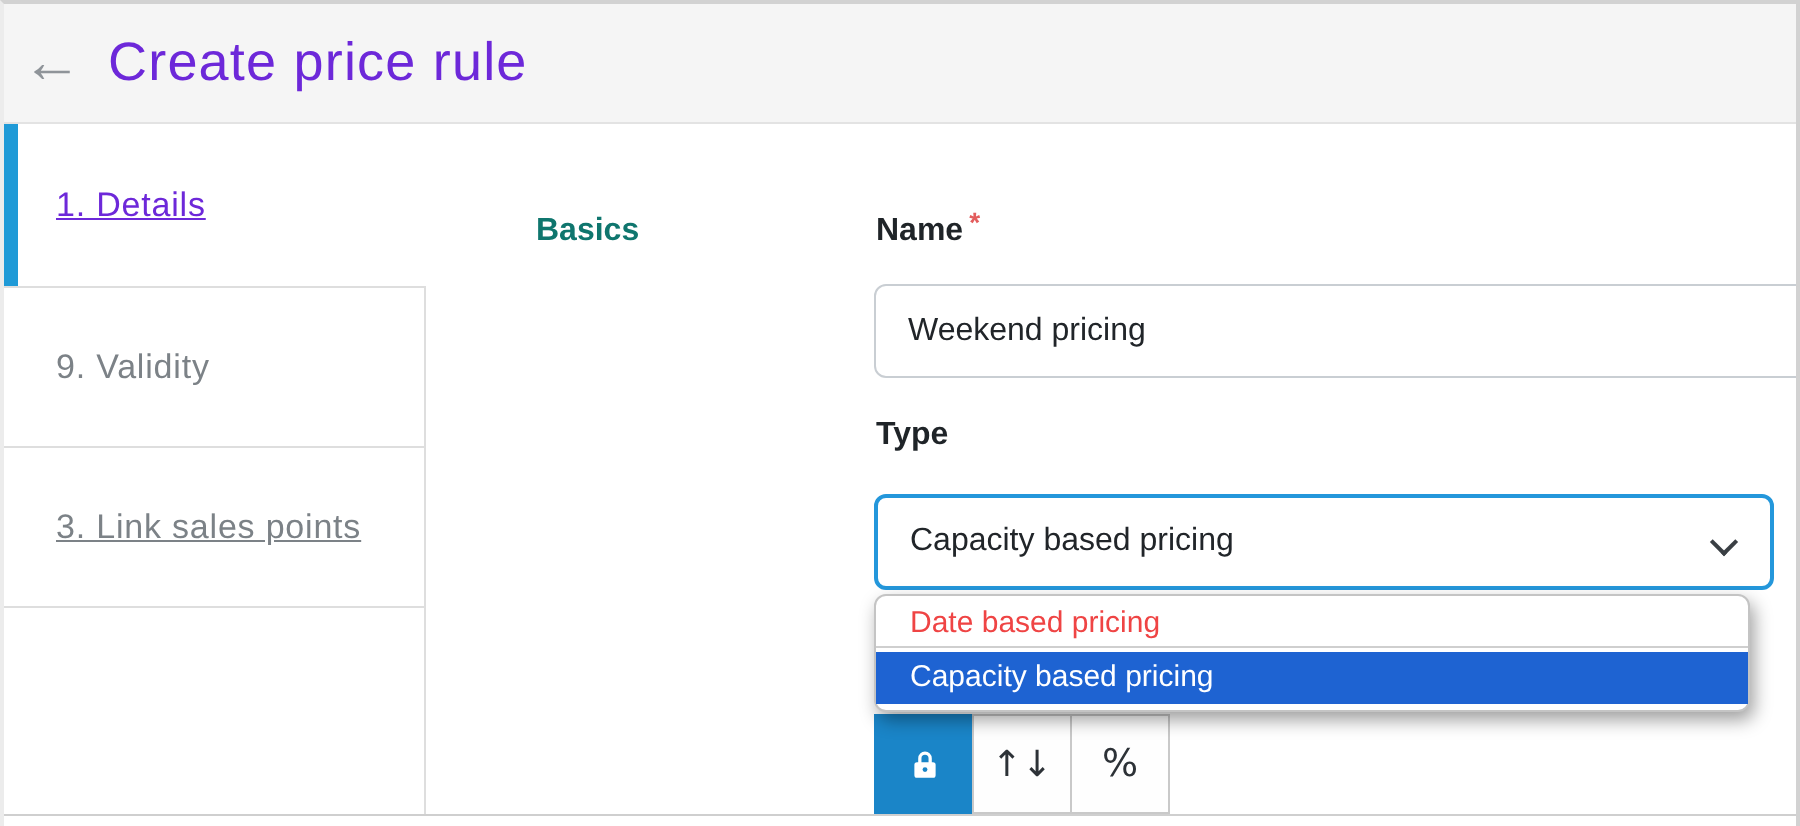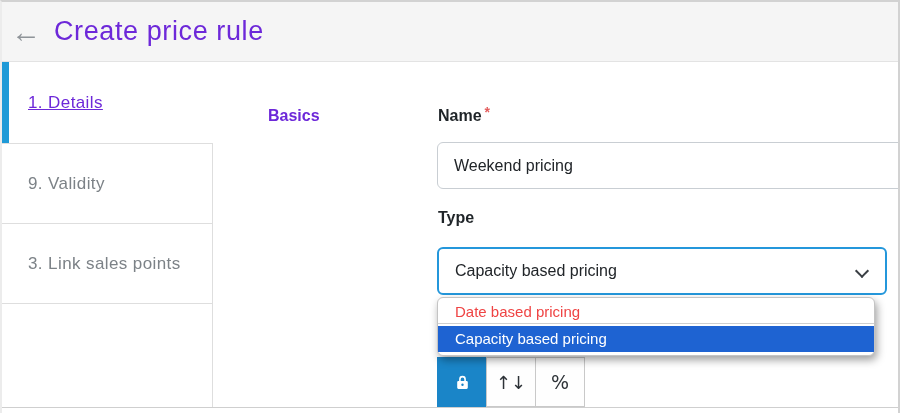--- a/index.html
+++ b/index.html
@@ -28,38 +28,38 @@
 
   
   .step {
     position:absolute; left:0; width:211px; display:flex; align-items:center;
     padding-left:26px; font-size:17px; letter-spacing:0.4px; color:#7c8287;
     background:#fff; border-bottom:1px solid #dedede; border-right:1px solid #dedede;
     cursor:pointer;
   }
   .step-1 { top:60px;  height:82px; }
   .step-2 { top:142px; height:80px; }
-  .step-3 { top:222px; height:80px; }
+  .step-3 { top:222px; height:80px;text-decoration:underline; }
   .step.active { color:#6d28d9; border-right:none;text-decoration:underline; }
   .active-bar {
     position:absolute; left:0; top:0; bottom:0; width:7px; background:#1f9ad7;
     display:none;
   }
   .step.active .active-bar { display:block; }
   .sidebar-filler {
     position:absolute; left:0; top:302px; width:211px; height:103px;
     border-right:1px solid #dedede; background:#fff;
   }
   .bottom-line {
     position:absolute; left:0; top:405px; width:100%; height:1px; background:#cfcfcf; z-index:4;
   }
 
   
   .section-title {
-    position:absolute; left:266px; top:105px; font-size:16px; font-weight:bold; color:#6d28d9;
+    position:absolute; left:266px; top:105px; font-size:16px; font-weight:bold; color:#0f766e;
   }
   .field-label {
     position:absolute; font-size:16px; font-weight:bold; color:#1f2428;text-align:center;
   }
   .label-name { left:436px; top:105px; }
   .label-type { left:436px; top:207px; }
   .required-star { color:#e35d5d; font-size:14px; position:relative; top:-4px; margin-left:3px; font-weight:bold; }
 
   .text-input {
     position:absolute; left:435px; top:140px; width:526px; height:47px;

